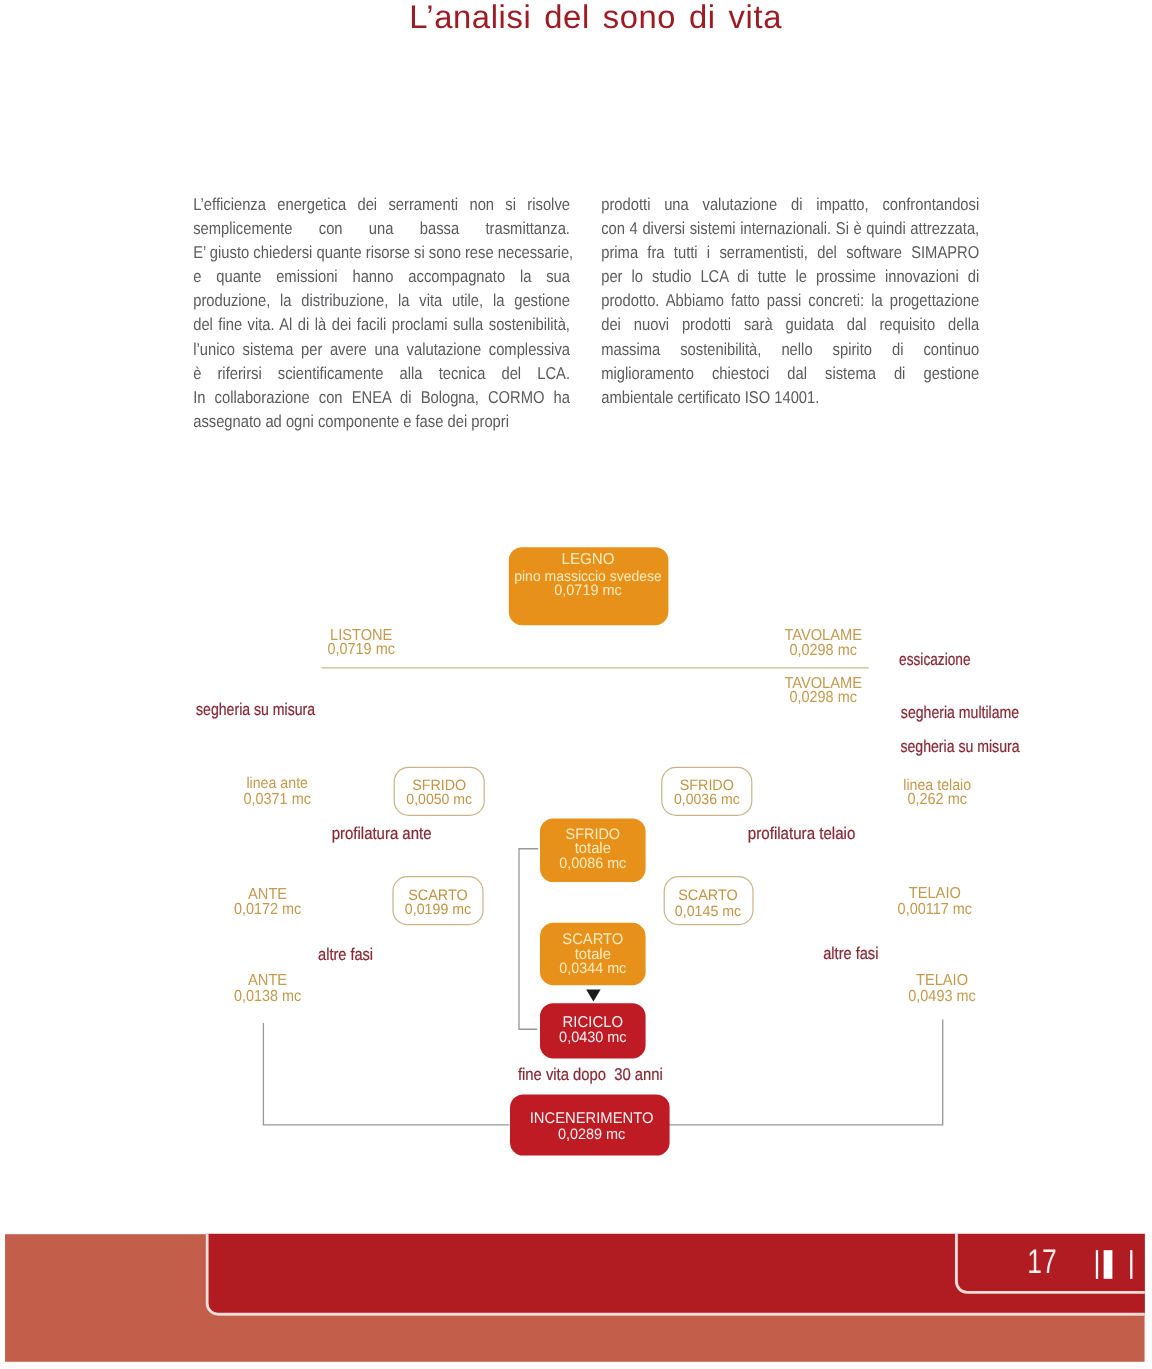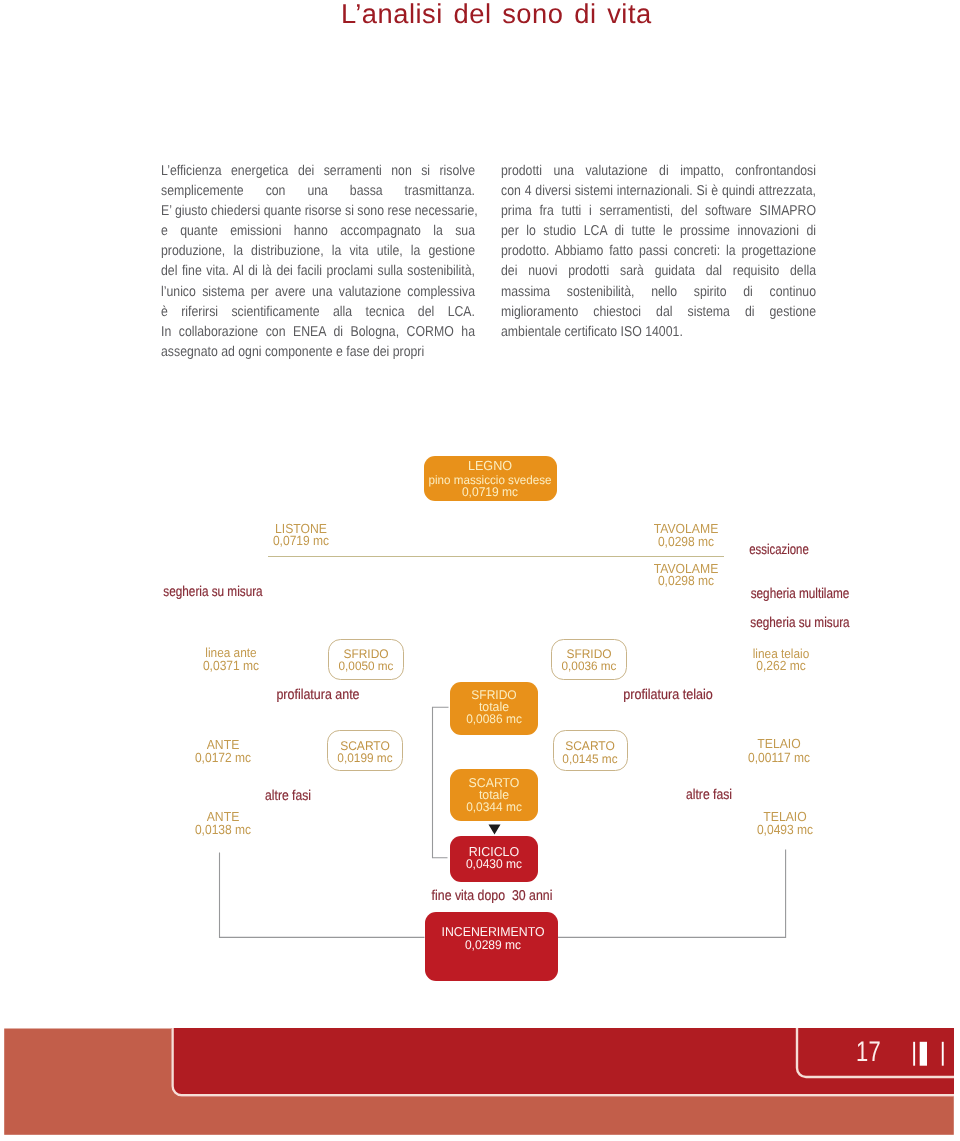--- a/index.html
+++ b/index.html
@@ -79,21 +79,21 @@
     <line x1="268" y1="556.5" x2="724" y2="556.5" stroke="#c5bb8f" stroke-width="1"></line>
 
     <path d="M448.5 707.3 L432.5 707.3 L432.5 857.7 L447.5 857.7" fill="none" stroke="#97989a" stroke-width="1.1"></path>
 
     <path d="M219.5 852.5 L219.5 937.4 L424.5 937.4" fill="none" stroke="#97989a" stroke-width="1.1"></path>
     <path d="M785.6 849.6 L785.6 937.4 L557 937.4" fill="none" stroke="#97989a" stroke-width="1.1"></path>
 
     <polygon points="488.5,824.5 500.5,824.5 494.5,834.5" fill="#1c1b1b"></polygon>
   </svg>
 
-  <div class="node orange" style="left:423.5px;top:456px;width:133px;height:45px;border-radius:11px;">
+  <div class="node orange" style="left:423.5px;top:456px;width:133px;height:65px;border-radius:11px;">
     <span style="top:3.13px;left:50.00%;font-size:13.2px;transform:translateZ(0) translateX(-50%) scaleX(0.955)">LEGNO</span>
     <span style="top:18.07px;left:50.00%;font-size:12.2px;transform:translateZ(0) translateX(-50%) scaleX(0.955)">pino massiccio svedese</span>
     <span style="top:29.54px;left:50.00%;font-size:12.6px;transform:translateZ(0) translateX(-50%) scaleX(0.955)">0,0719 mc</span>
   </div>
   <div class="node outline" style="left:327.5px;top:639px;width:76px;height:41px;border-radius:12.5px;">
     <span style="top:7.72px;left:50.00%;font-size:12.5px;transform:translateZ(0) translateX(-50%) scaleX(0.955)">SFRIDO</span>
     <span style="top:20.19px;left:50.00%;font-size:12.3px;transform:translateZ(0) translateX(-50%) scaleX(0.955)">0,0050 mc</span>
   </div>
   <div class="node outline" style="left:550.5px;top:639px;width:76px;height:41px;border-radius:12.5px;">
     <span style="top:7.72px;left:50.00%;font-size:12.5px;transform:translateZ(0) translateX(-50%) scaleX(0.955)">SFRIDO</span>
@@ -114,21 +114,21 @@
   </div>
   <div class="node orange" style="left:449.5px;top:769px;width:88px;height:52px;border-radius:11px;">
     <span style="top:7.68px;left:50.00%;font-size:12.9px;transform:translateZ(0) translateX(-50%) scaleX(0.955)">SCARTO</span>
     <span style="top:20.38px;left:50.00%;font-size:12.9px;transform:translateZ(0) translateX(-50%) scaleX(0.955)">totale</span>
     <span style="top:32.12px;left:50.00%;font-size:12.5px;transform:translateZ(0) translateX(-50%) scaleX(0.955)">0,0344 mc</span>
   </div>
   <div class="node red" style="left:449.5px;top:836px;width:88px;height:46px;border-radius:11px;">
     <span style="top:8.90px;left:50.00%;font-size:13px;transform:translateZ(0) translateX(-50%) scaleX(0.955)">RICICLO</span>
     <span style="top:21.64px;left:50.00%;font-size:12.6px;transform:translateZ(0) translateX(-50%) scaleX(0.955)">0,0430 mc</span>
   </div>
-  <div class="node red" style="left:424.5px;top:912px;width:133px;height:69px;border-radius:11px;">
+  <div class="node red" style="left:424.5px;top:912px;width:133px;height:51px;border-radius:11px;">
     <span style="top:14.08px;left:51.80%;font-size:12.9px;transform:translateZ(0) translateX(-50%) scaleX(0.955)">INCENERIMENTO</span>
     <span style="top:27.34px;left:51.80%;font-size:12.6px;transform:translateZ(0) translateX(-50%) scaleX(0.955)">0,0289 mc</span>
   </div>
   <div class="lbl gold" style="left:300.7px;top:0">
     <span style="top:521.73px;font-size:13.2px;transform:translateZ(0) translateX(-50%) scaleX(0.925)">LISTONE</span>
     <span style="top:533.74px;font-size:13.3px;transform:translateZ(0) translateX(-50%) scaleX(0.905)">0,0719 mc</span>
   </div>
   <div class="lbl gold" style="left:686.3px;top:0">
     <span style="top:522.03px;font-size:13.2px;transform:translateZ(0) translateX(-50%) scaleX(0.925)">TAVOLAME</span>
     <span style="top:534.54px;font-size:13.3px;transform:translateZ(0) translateX(-50%) scaleX(0.905)">0,0298 mc</span>

